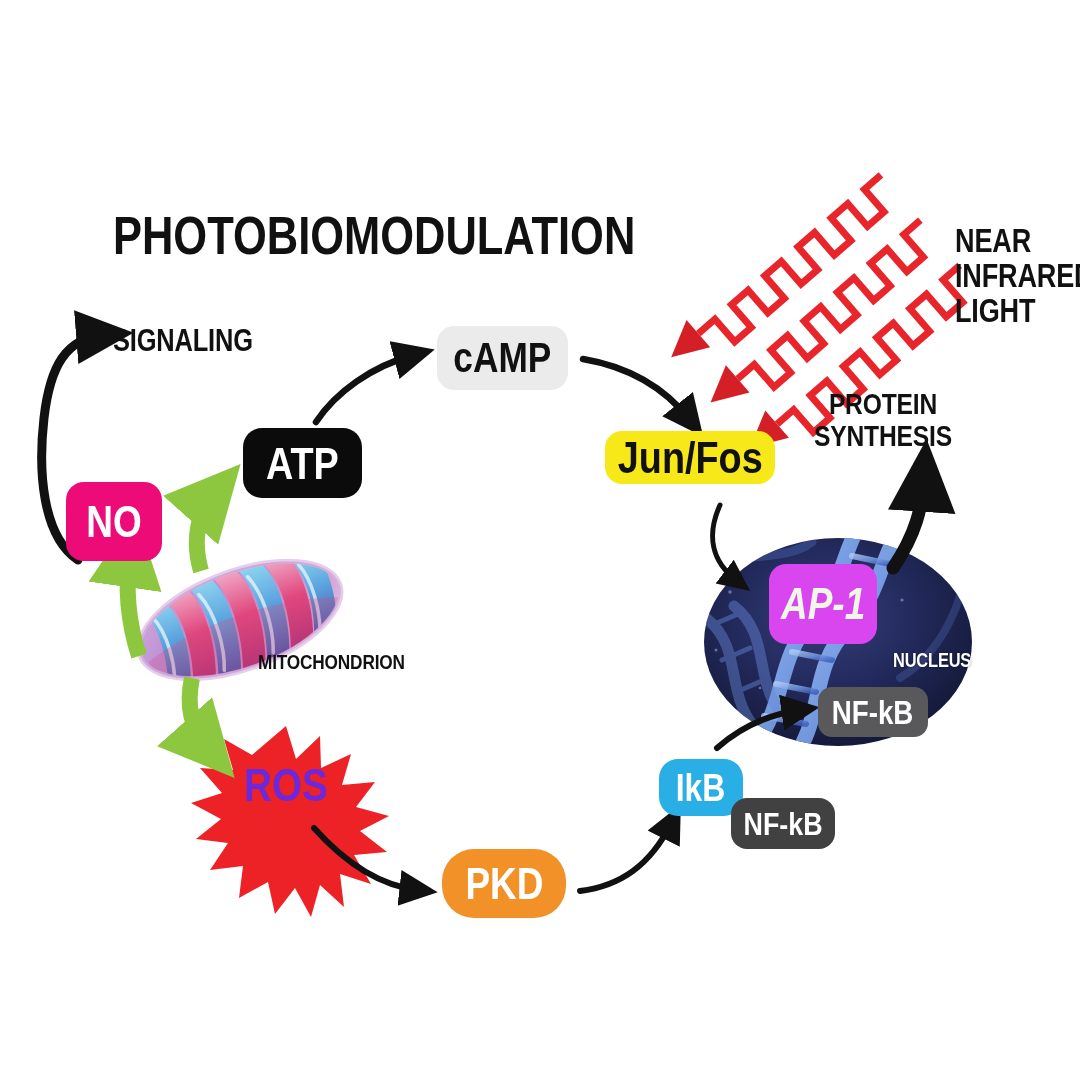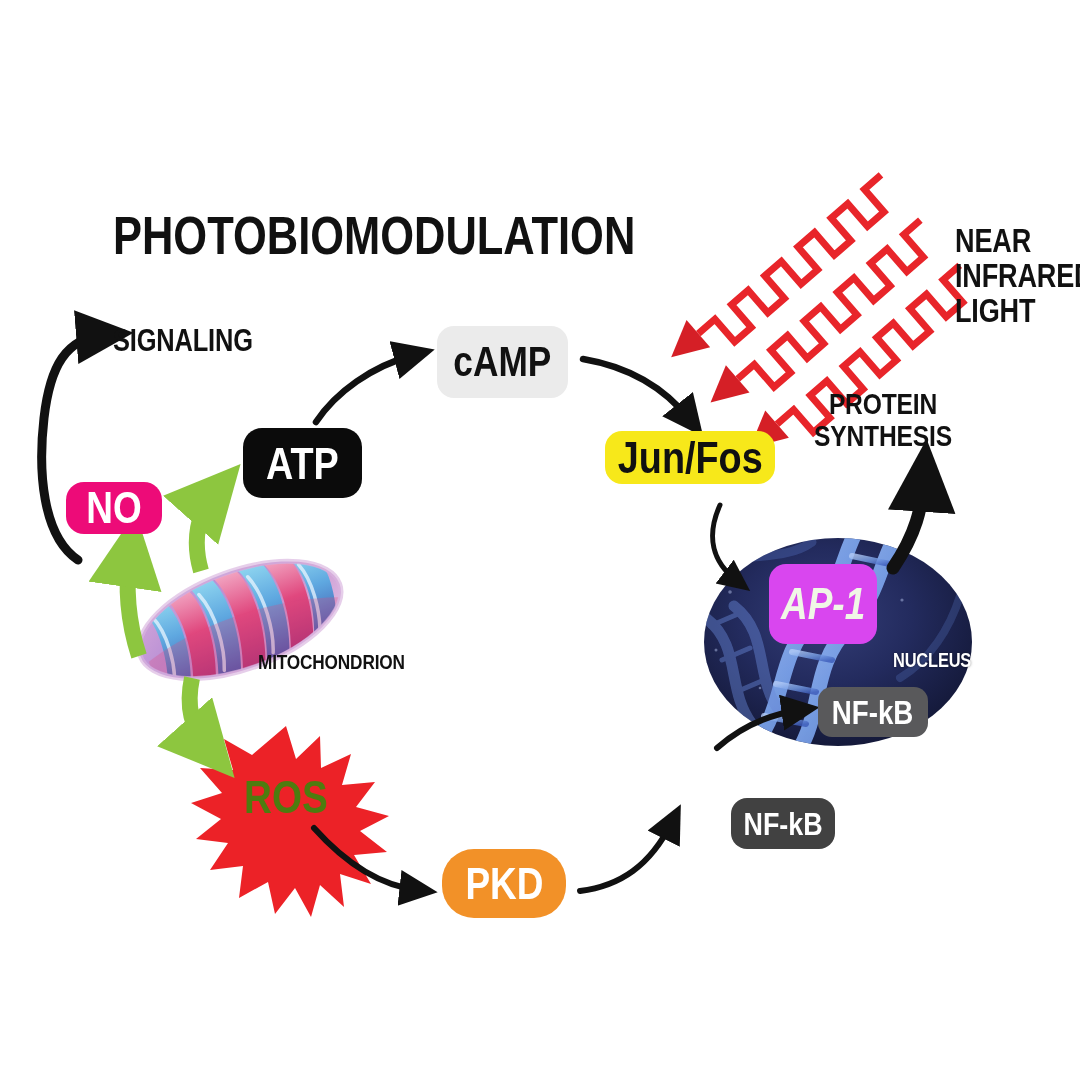--- a/index.html
+++ b/index.html
@@ -50,46 +50,45 @@
     position:absolute;
     display:flex;align-items:center;justify-content:center;
     font-family:"Liberation Sans", sans-serif;
     font-weight:bold;
     line-height:1;
     border-radius:16px;
     box-sizing:border-box;
   }
   .badge span{display:block;transform:scaleX(.84);}
 
-  #b-no   {left:66px; top:482px; width:96px;  height:52px;  background:#ED0B78; border-radius:18px;}
+  #b-no   {left:66px; top:482px; width:96px;  height:79px;  background:#ED0B78; border-radius:18px;}
   #b-no   span{color:#fff;font-size:44px;}
   #b-atp  {left:243px;top:428px; width:119px; height:70px;  background:#0b0b0b; border-radius:19px;}
   #b-atp  span{color:#fff;font-size:45px;}
-  #b-camp {left:437px;top:326px; width:131px; height:72px;  background:#EBEBEB; border-radius:17px;}
+  #b-camp {left:437px;top:326px; width:131px; height:64px;  background:#EBEBEB; border-radius:17px;}
   #b-camp span{color:#111;font-size:42px;}
   #b-junfos{left:605px;top:431px;width:170px; height:53px;  background:#F7E81A; border-radius:17px;}
   #b-junfos span{color:#111;font-size:45px;}
   #b-ap1  {left:769px;top:564px; width:108px; height:80px;  background:#d946ef; border-radius:17px;font-style:italic;}
   #b-ap1  span{color:#F0F7E6;font-size:44px;}
   #b-nfkb-n{left:818px;top:687px;width:110px; height:50px;  background:#59595B; border-radius:14px;}
   #b-nfkb-n span{color:#fff;font-size:33px;}
   #b-ikb  {left:659px;top:759px; width:84px;  height:57px;  background:#29AEE6; border-radius:19px;}
   #b-ikb  span{color:#fff;font-size:38px;}
   #b-nfkb-c{left:731px;top:798px;width:104px; height:51px;  background:#414141; border-radius:16px;}
   #b-nfkb-c span{color:#fff;font-size:32px;}
   #b-pkd  {left:442px;top:849px; width:124px; height:69px;  background:#F29128; border-radius:32px;}
   #b-pkd  span{color:#fff;font-size:44px;}
 
   
   #ros-text{
     position:absolute;left:226px;top:757px;width:120px;height:56px;
     display:flex;align-items:center;justify-content:center;
-    font-weight:bold;color:#4d7c0f;font-size:46px;
+    font-weight:bold;color:#6d28d9;font-size:46px;
     font-family:"Liberation Sans", sans-serif;
-    margin-top:12px;
   }
   #ros-text span{display:block;transform:scaleX(.84);}
 
   .mline{display:block;}
 </style>
 </head>
 <body>
 
 <div id="stage">
 
@@ -306,20 +305,23 @@
   </div>
 
   <div class="badge" id="b-ap1">
     <span>AP-1</span>
   </div>
 
   <div class="badge" id="b-nfkb-n">
     <span>NF-kB</span>
   </div>
 
+  <div class="badge" id="b-ikb">
+    <span>IkB</span>
+  </div>
 
   <div class="badge" id="b-nfkb-c">
     <span>NF-kB</span>
   </div>
 
   <div class="badge" id="b-pkd">
     <span>PKD</span>
   </div>
 
   <div id="ros-text">

